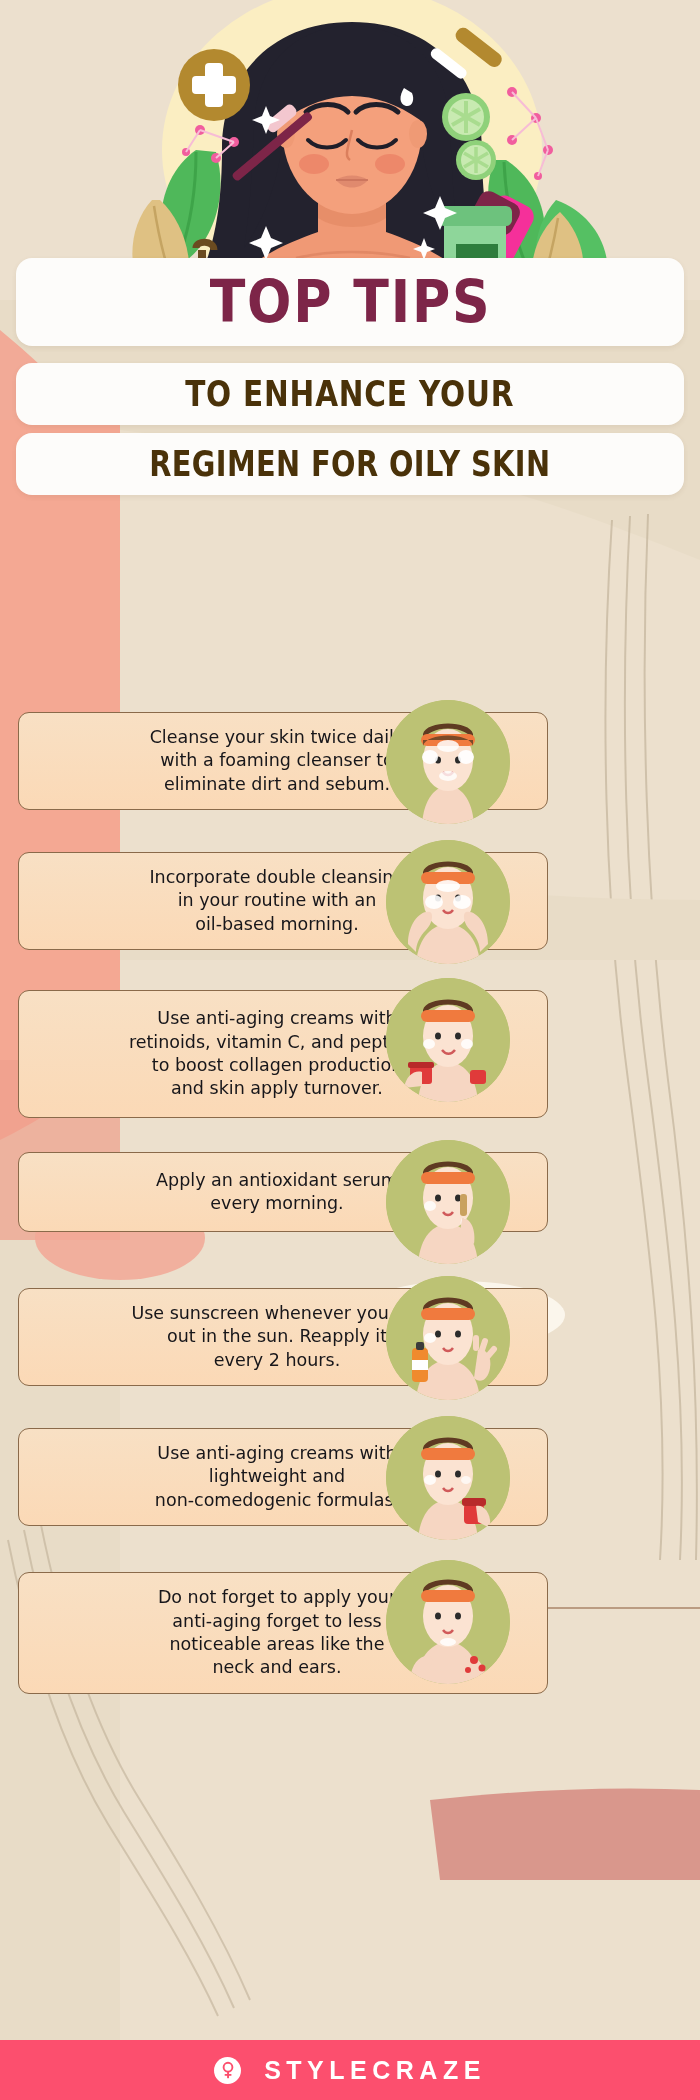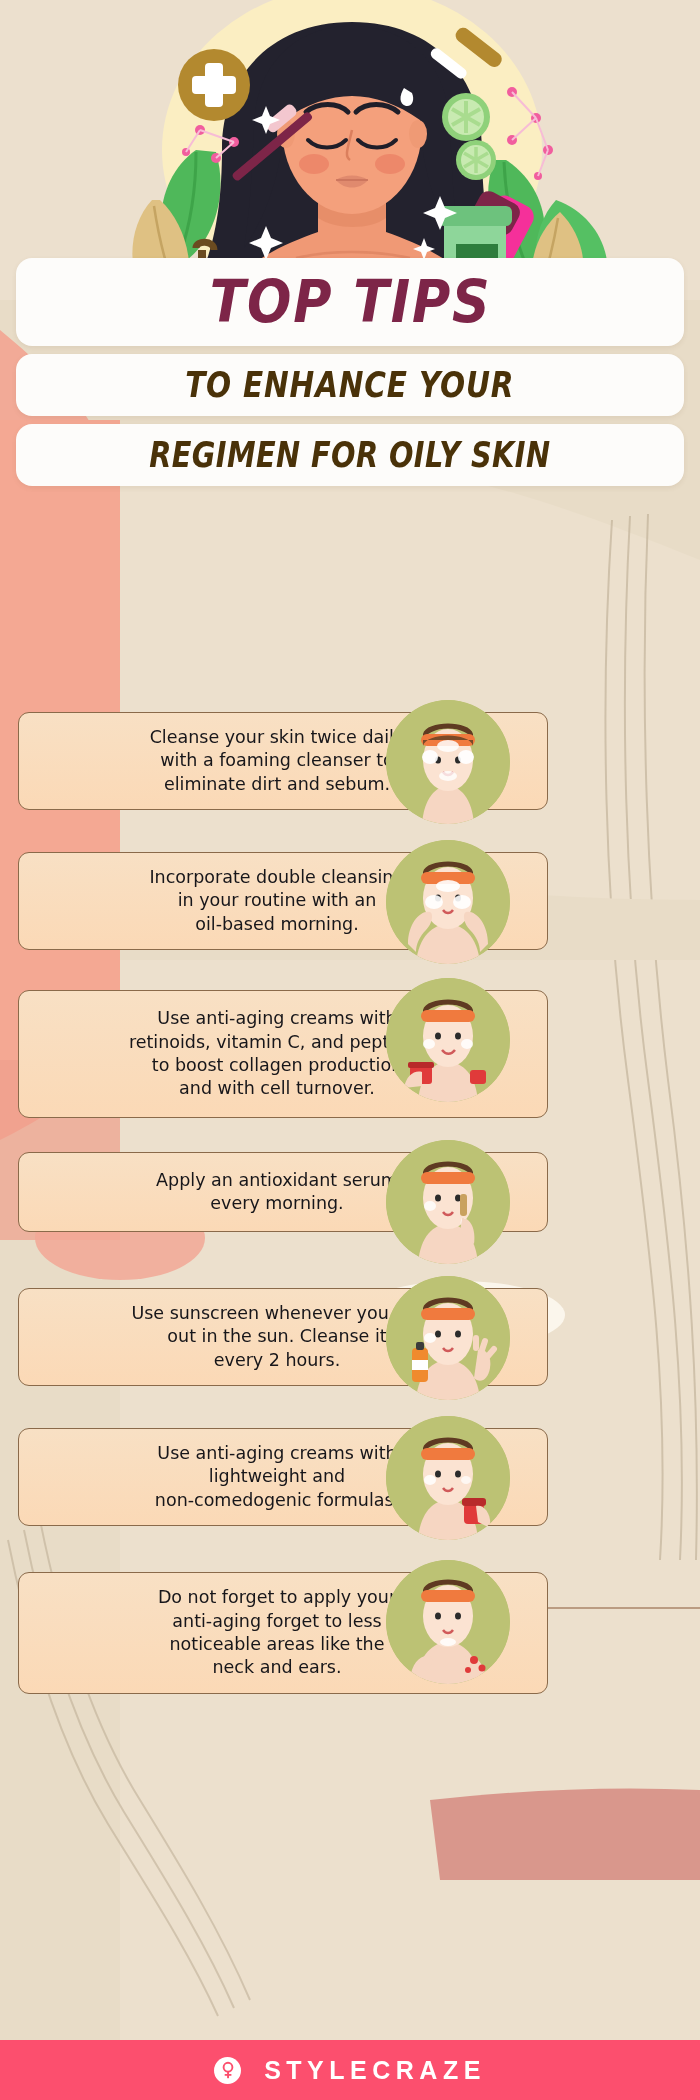--- a/index.html
+++ b/index.html
@@ -24,30 +24,29 @@
   .titles {
     position:absolute; top:258px; left:0; width:700px;
     z-index:6;
     display:flex; flex-direction:column; align-items:center;
   }
   .band {
     background:#fdfcfa;
     border-radius:16px;
     display:flex; align-items:center; justify-content:center;
     box-shadow:0 2px 5px rgba(120,90,60,0.10);
-    font-style:italic;
   }
   .band span { line-height:1; letter-spacing:0.5px; }
   .band-1 { width:668px; height:88px; margin-bottom:8px; }
   .band-1 span {
     font-size:58px; font-weight:bold; color:#7d2548;
     font-family:"DejaVu Sans", sans-serif;
     transform:scaleX(0.90); letter-spacing:2px;
   }
-  .band-2 { width:668px; height:62px; margin-bottom:8px; }
+  .band-2 { width:668px; height:62px; margin-bottom:8px;margin-top:9px; }
   .band-2 span {
     font-size:36px; font-weight:bold; color:#4a3209;
     font-family:"DejaVu Sans", sans-serif;
     transform:scaleX(0.82); letter-spacing:1px;
   }
   .band-3 { width:668px; height:72px; margin-bottom:8px; }
   .band-3 span {
     font-size:44px; font-weight:bold; color:#7d2548;
     font-family:"DejaVu Sans", sans-serif;
     transform:scaleX(0.84); letter-spacing:1px;
@@ -343,21 +342,21 @@
       <rect x="22" y="84" width="26" height="6" rx="2" fill="#b82a2a"></rect>
       <path d="M18 110 C 20 98, 28 92, 36 94 L36 108 Z" fill="#f6d6c2"></path>
       <rect x="84" y="92" width="16" height="14" rx="3" fill="#e03a3a"></rect>
     </svg>
   </div>
   <div class="tip" style="top: 990px; height: 128px;">
     <p>
       <span>Use anti-aging creams with</span><br>
       <span>retinoids, vitamin C, and peptides</span><br>
       <span>to boost collagen production</span><br>
-      <span>and with cell turnover.</span>
+      <span>and skin apply turnover.</span>
     </p>
   </div>
 
   <div class="tip-avatar" style="top: 1140px;">
     <svg viewBox="0 0 124 124" width="124" height="124">
       <circle cx="62" cy="62" r="62" fill="#bcc274"></circle>
       <path d="M32 124 C 34 96, 48 84, 62 84 C 76 84, 90 96, 92 124 Z" fill="#f6d6c2"></path>
       <ellipse cx="62" cy="58" rx="25" ry="31" fill="#fbe3d2"></ellipse>
       <path d="M37 40 C 40 22, 84 22, 87 40 L87 32 C 84 18, 40 18, 37 32 Z" fill="#5f3a22"></path>
       <rect x="35" y="32" width="54" height="12" rx="6" fill="#f07a3e"></rect>
@@ -391,21 +390,21 @@
       <rect x="30" y="66" width="8" height="8" rx="2" fill="#3b3b3b"></rect>
       <rect x="26" y="84" width="16" height="10" fill="#ffffff"></rect>
       <path d="M92 74 C 100 72, 106 80, 104 92 C 102 104, 94 108, 88 102 Z" fill="#f6d6c2"></path>
       <path d="M90 72 L90 62 M96 74 L99 65 M102 80 L108 73" stroke="#f6d6c2" stroke-width="6" stroke-linecap="round"></path>
       <ellipse cx="44" cy="62" rx="6" ry="5" fill="#ffffff" opacity="0.85"></ellipse>
     </svg>
   </div>
   <div class="tip" style="top: 1288px; height: 98px;">
     <p>
       <span>Use sunscreen whenever you are</span><br>
-      <span>out in the sun. Cleanse it</span><br>
+      <span>out in the sun. Reapply it</span><br>
       <span>every 2 hours.</span>
     </p>
   </div>
 
   <div class="tip-avatar" style="top: 1416px;">
     <svg viewBox="0 0 124 124" width="124" height="124">
       <circle cx="62" cy="62" r="62" fill="#bcc274"></circle>
       <path d="M32 124 C 34 96, 48 84, 62 84 C 76 84, 90 96, 92 124 Z" fill="#f6d6c2"></path>
       <ellipse cx="62" cy="58" rx="25" ry="31" fill="#fbe3d2"></ellipse>
       <path d="M37 40 C 40 22, 84 22, 87 40 L87 32 C 84 18, 40 18, 37 32 Z" fill="#5f3a22"></path>

